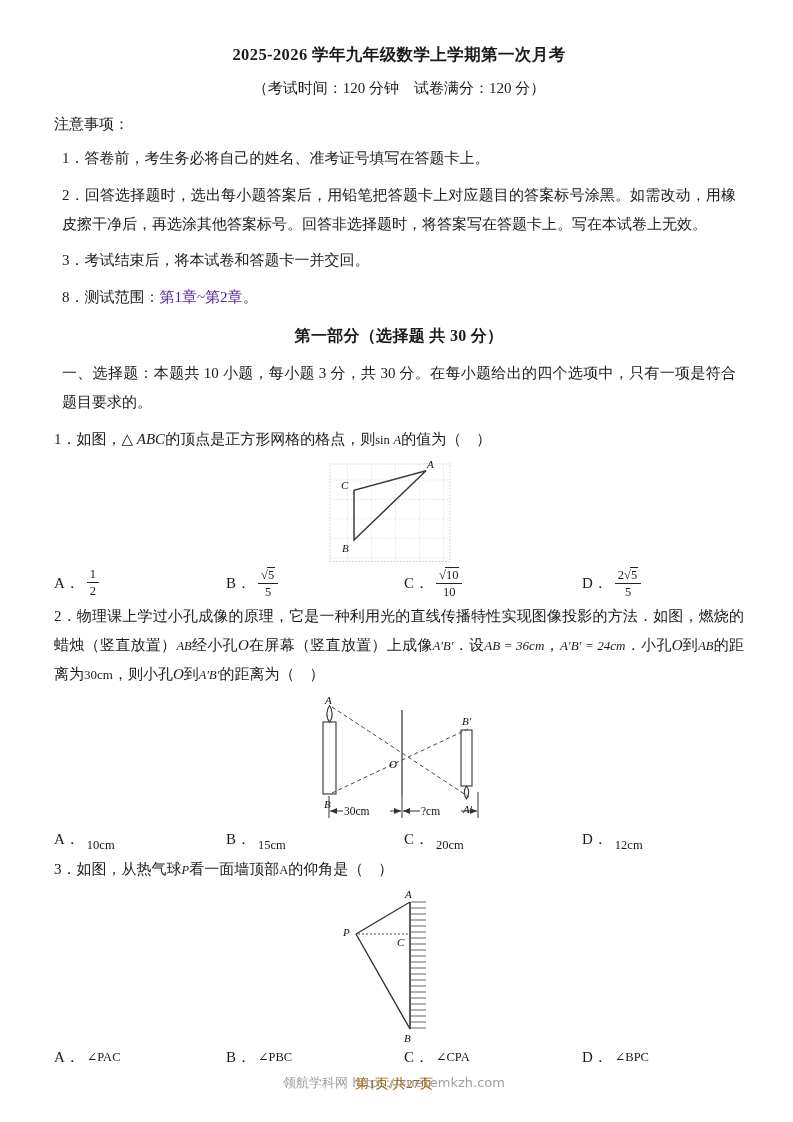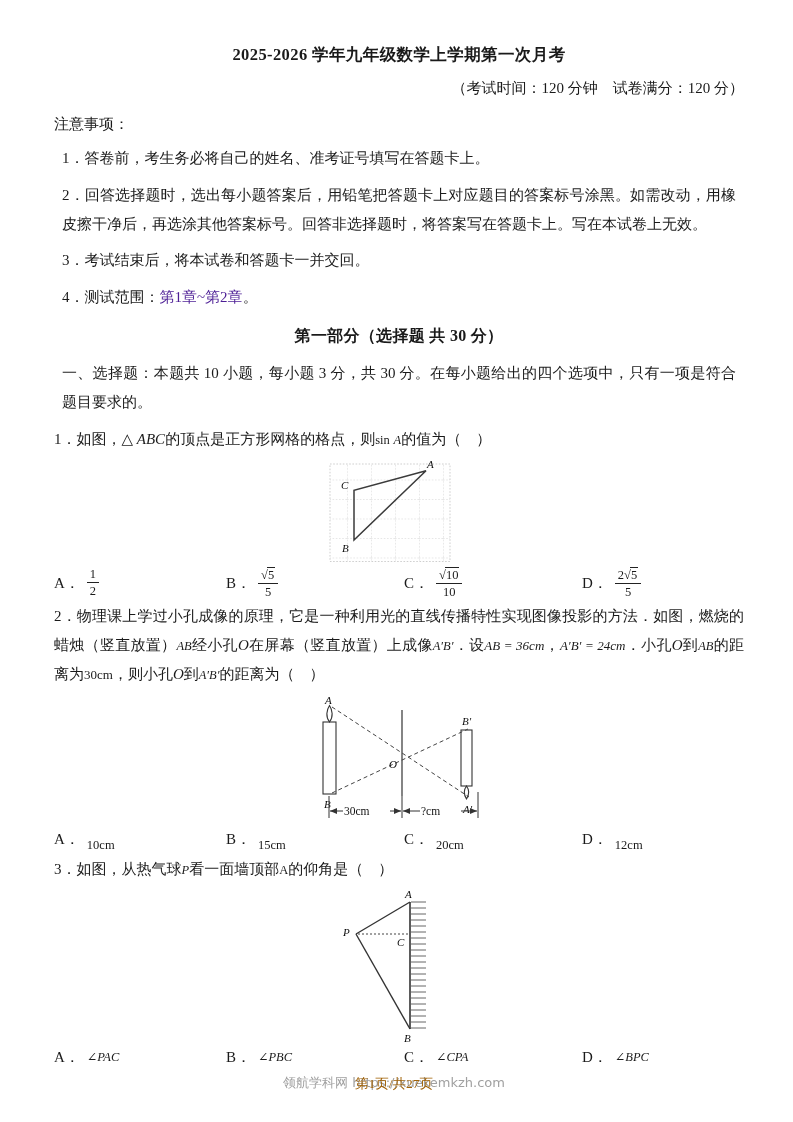--- a/index.html
+++ b/index.html
@@ -32,21 +32,21 @@
   
   .doc-title {
     text-align: center;
     font-size: 16.5px;
     font-weight: bold;
     letter-spacing: .4px;
     margin: 0 0 14px 0;
     line-height: 1.3;
   }
   .doc-subtitle {
-    text-align: right;
+    text-align: center;
     font-size: 15px;
     margin: 0 0 16px 0;
     line-height: 1.3;
   }
   .part-heading {
     text-align: center;
     font-size: 16px;
     font-weight: bold;
     margin: 14px 0 12px 0;
     letter-spacing: .3px;
@@ -88,21 +88,21 @@
     display: flex;
     font-size: 15px;
     margin: 4px 0 0 0;
     align-items: center;
   }
   .options .opt {
     display: flex;
     align-items: center;
   }
   .opt-label { margin-right: 7px; }
-  .opt-sm { font-size: 12.5px; font-style: italic; }
+  .opt-sm { font-size: 12.5px; }
   .opt-u { font-size: 12.5px; margin-top: 12px; }
   .w-a { width: 172px; }
   .w-b { width: 178px; }
   .w-c { width: 178px; }
 
   
   .frac {
     display: inline-block;
     vertical-align: middle;
     text-align: center;
@@ -178,21 +178,21 @@
   <div class="content">
 
     <div class="doc-title">2025-2026 学年九年级数学上学期第一次月考</div>
     <div class="doc-subtitle">（考试时间：120 分钟　试卷满分：120 分）</div>
 
     <div class="note-head">注意事项：</div>
     <div class="para">1．答卷前，考生务必将自己的姓名、准考证号填写在答题卡上。</div>
     <div class="para">2．回答选择题时，选出每小题答案后，用铅笔把答题卡上对应题目的答案标号涂黑。如需改动，用橡皮擦干净后，再选涂其他答案标号。回答非选择题时，将答案写在答题卡上。写在本试卷上无效。</div>
     <div class="para">3．考试结束后，将本试卷和答题卡一并交回。</div>
     <div class="para">
-      <span>4．测试范围：</span><span class="red">第1章~第2章</span><span>。</span>
+      <span>8．测试范围：</span><span class="red">第1章~第2章</span><span>。</span>
     </div>
 
     <div class="part-heading">第一部分（选择题 共 30 分）</div>
     <div class="para">一、选择题：本题共 10 小题，每小题 3 分，共 30 分。在每小题给出的四个选项中，只有一项是符合题目要求的。</div>
 
     <div class="q-text">
       <span>1．</span><span>如图，</span><span>△</span>&nbsp;<span class="mi">ABC</span><span>的顶点是正方形网格的格点，则</span><span class="num-sm">sin</span>&nbsp;<span class="mi-sm">A</span><span>的值为（　）</span>
     </div>
 
     <div class="figure fig-q1">

